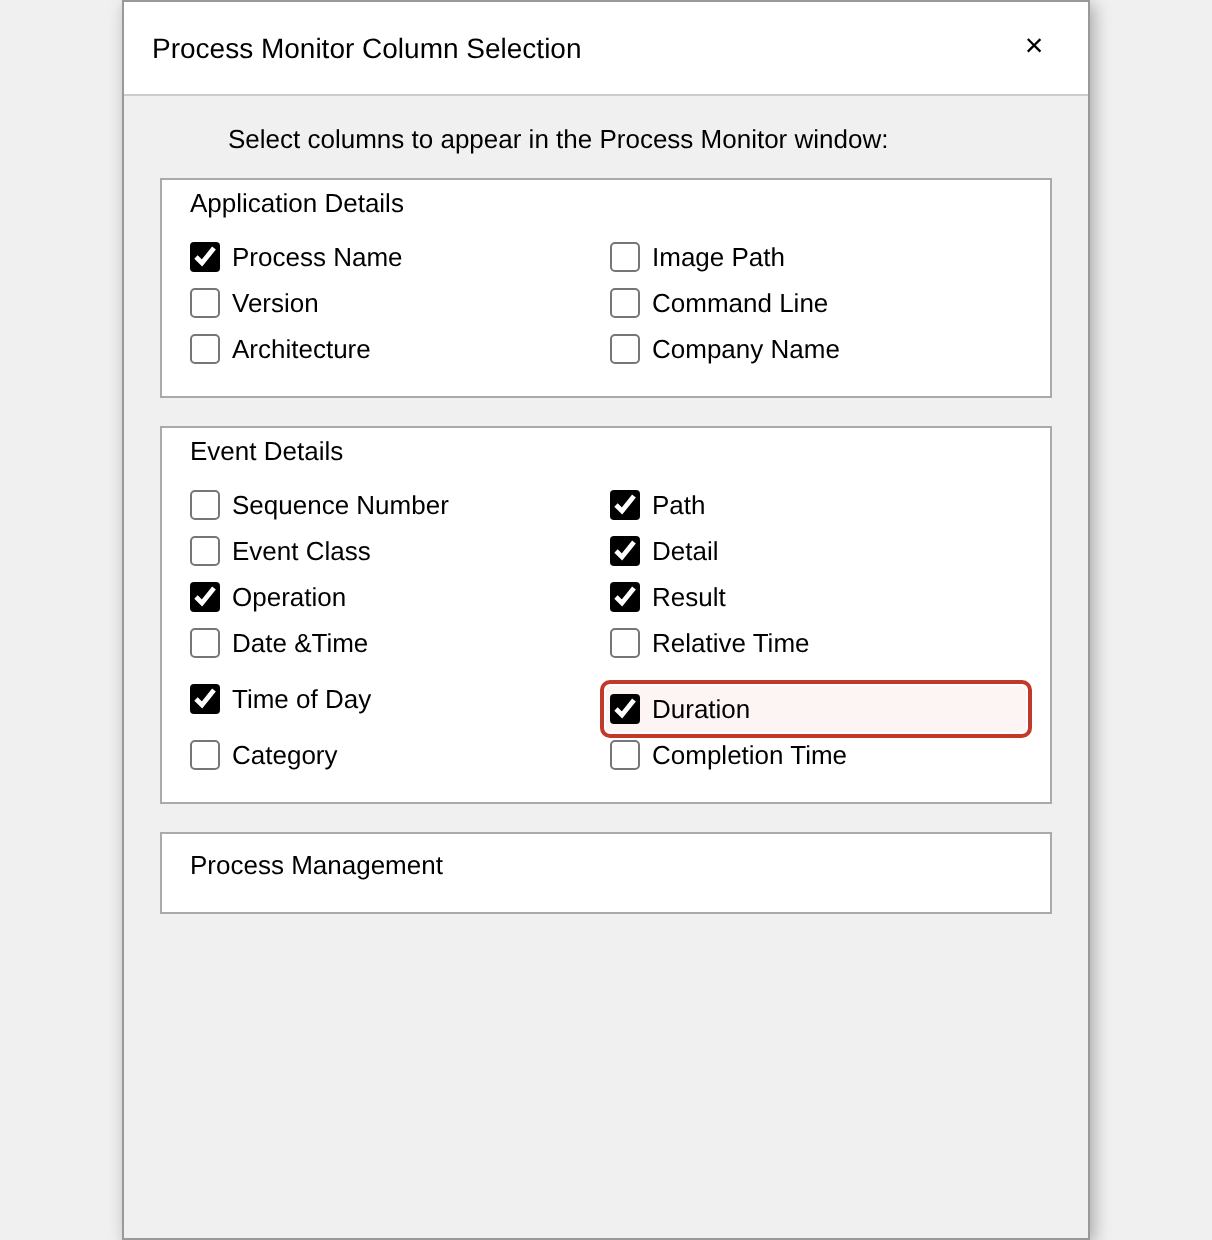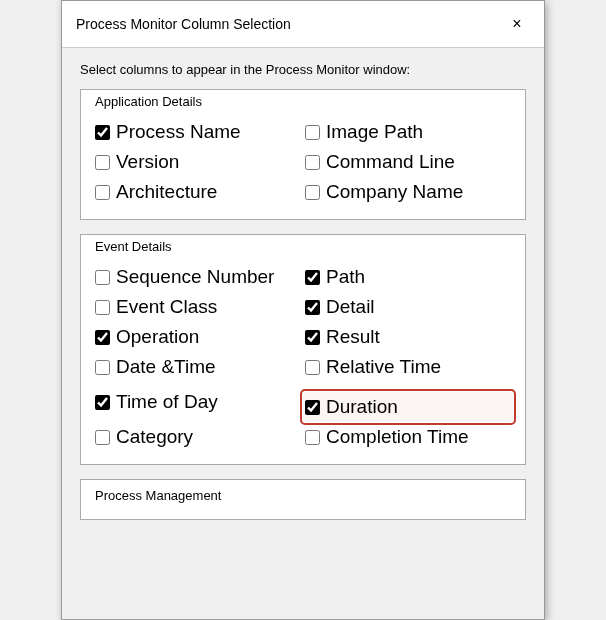--- a/index.html
+++ b/index.html
@@ -47,20 +47,21 @@
       color: #000;
     }
     .dialog-body {
       padding: 14px 18px;
       flex: 1;
     }
     .instruction {
       font-size: 13px;
       color: #000;
       margin-bottom: 12px;
+      margin-left: 34px;
     }
     .group-box {
       border: 1px solid #aaa;
       background: #fff;
       margin-bottom: 14px;
       padding: 4px 12px 12px 12px;
       position: relative;
     }
     .group-title {
       font-size: 13px;
@@ -81,21 +82,21 @@
       gap: 6px;
     }
     .checkbox-item input[type="checkbox"] {
       width: 15px;
       height: 15px;
       cursor: pointer;
       margin: 0;
       accent-color: #000;
     }
     .checkbox-label {
-      font-size: 19px;
+      font-size: 13px;
       color: #000;
       user-select: none;
       cursor: pointer;
     }
     .duration-highlight {
       outline: 2px solid #c0392b;
       outline-offset: 1px;
       border-radius: 2px;
       background: rgba(192,57,43,0.05);
       margin-top: 10px;

